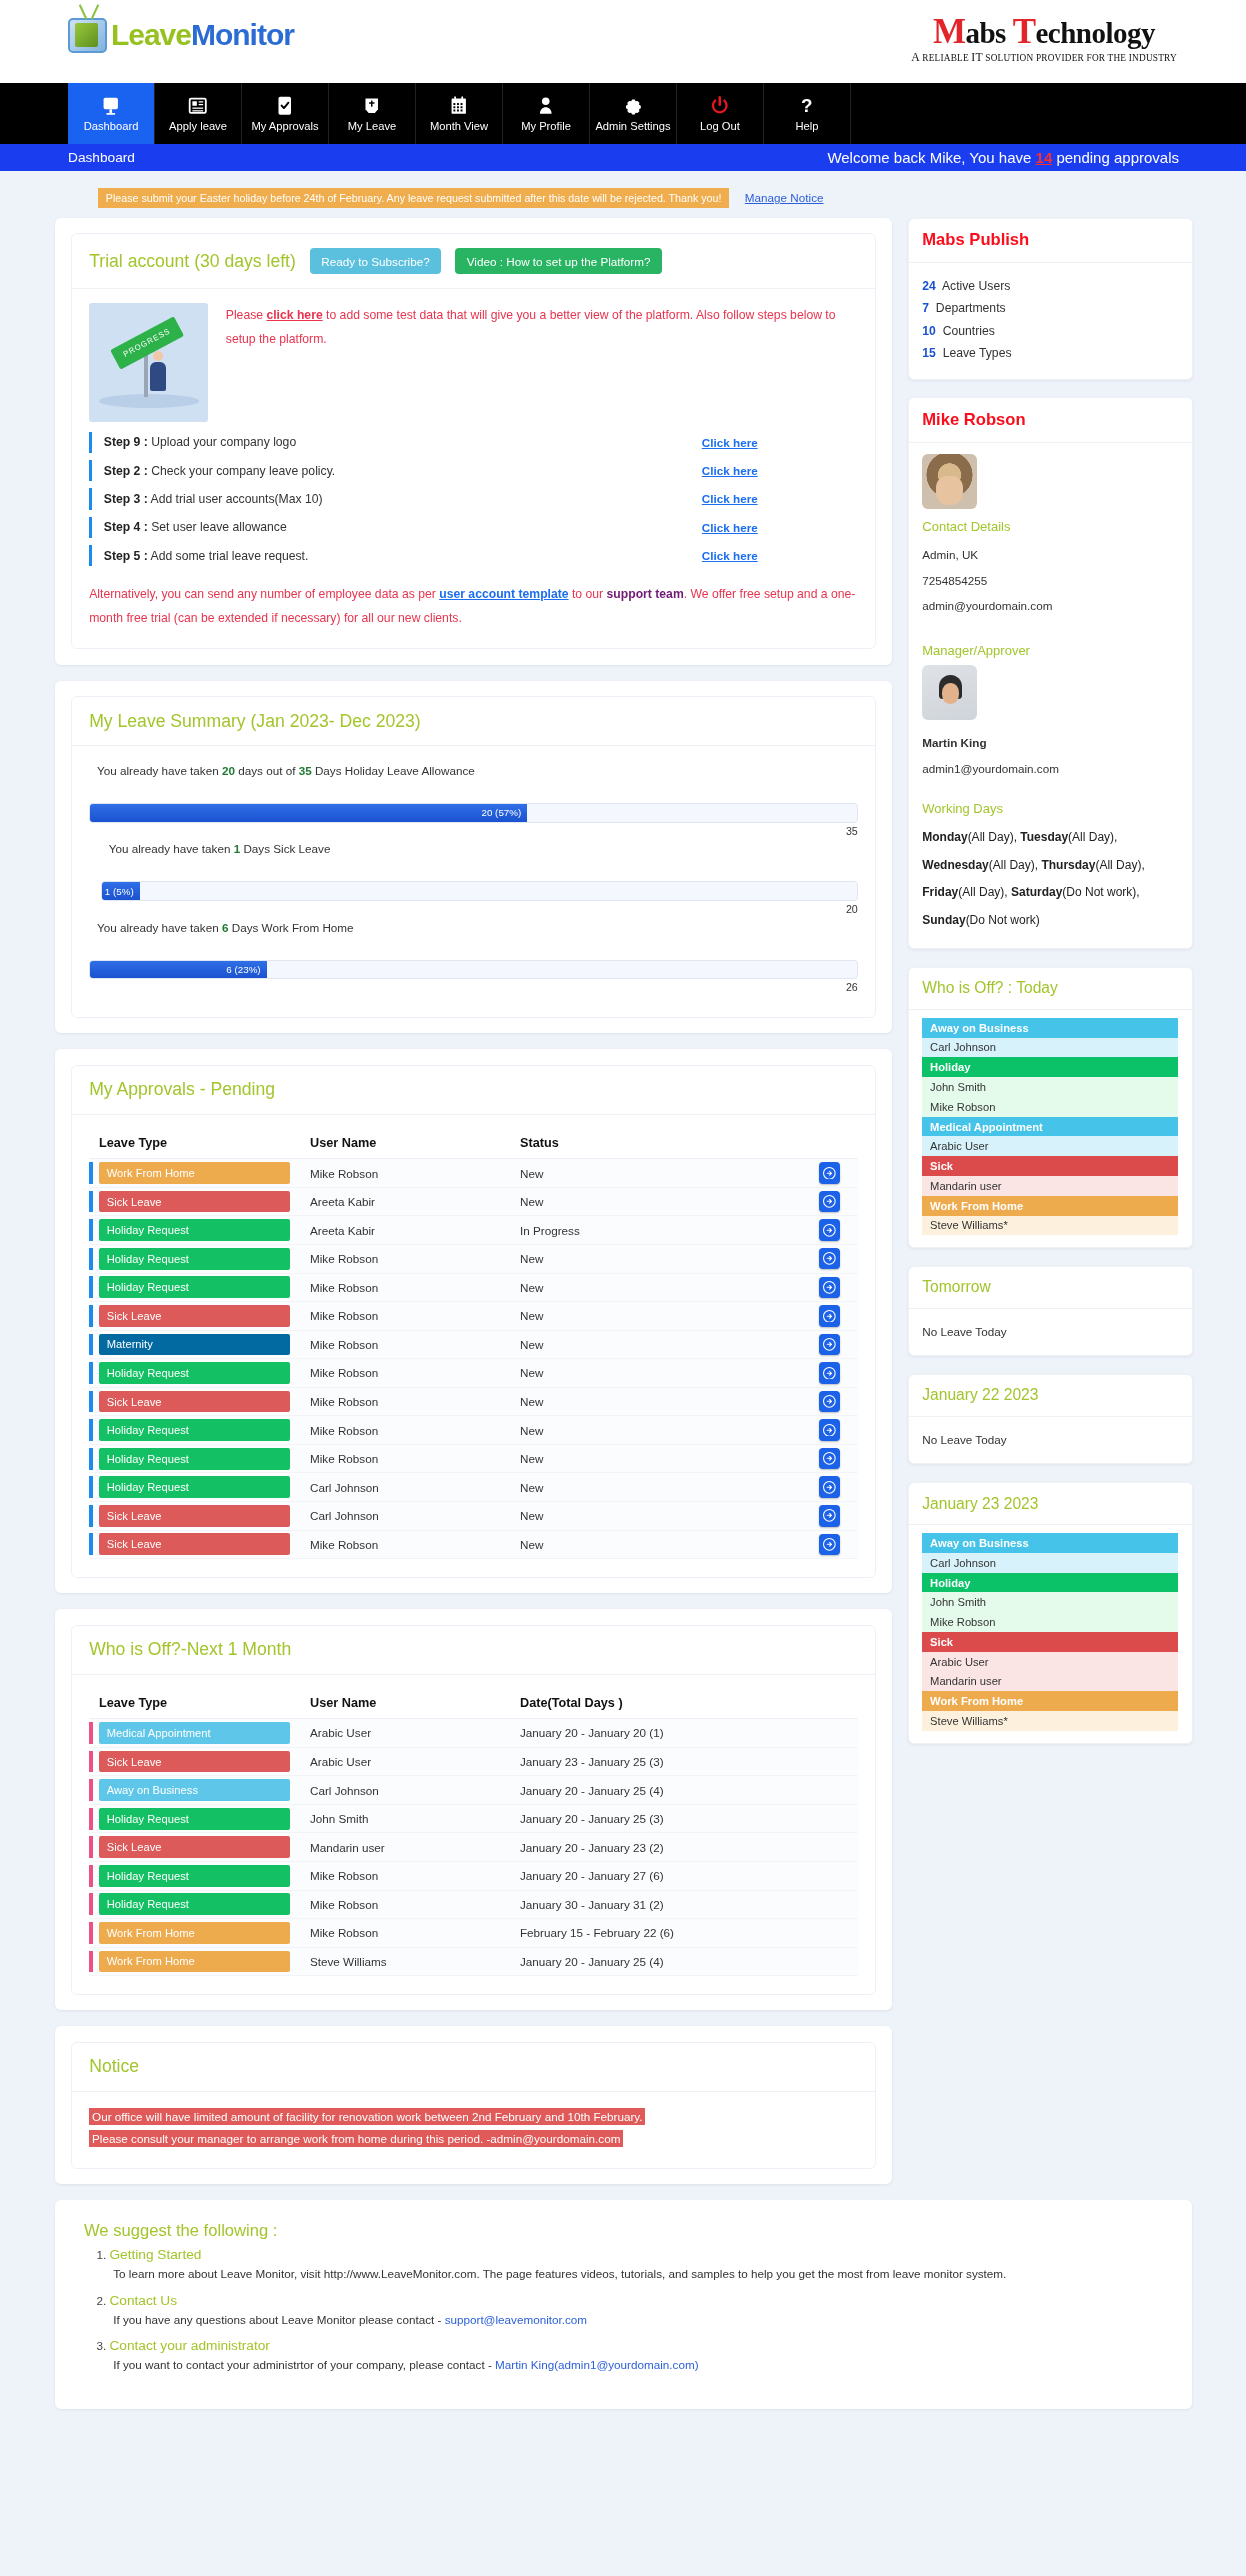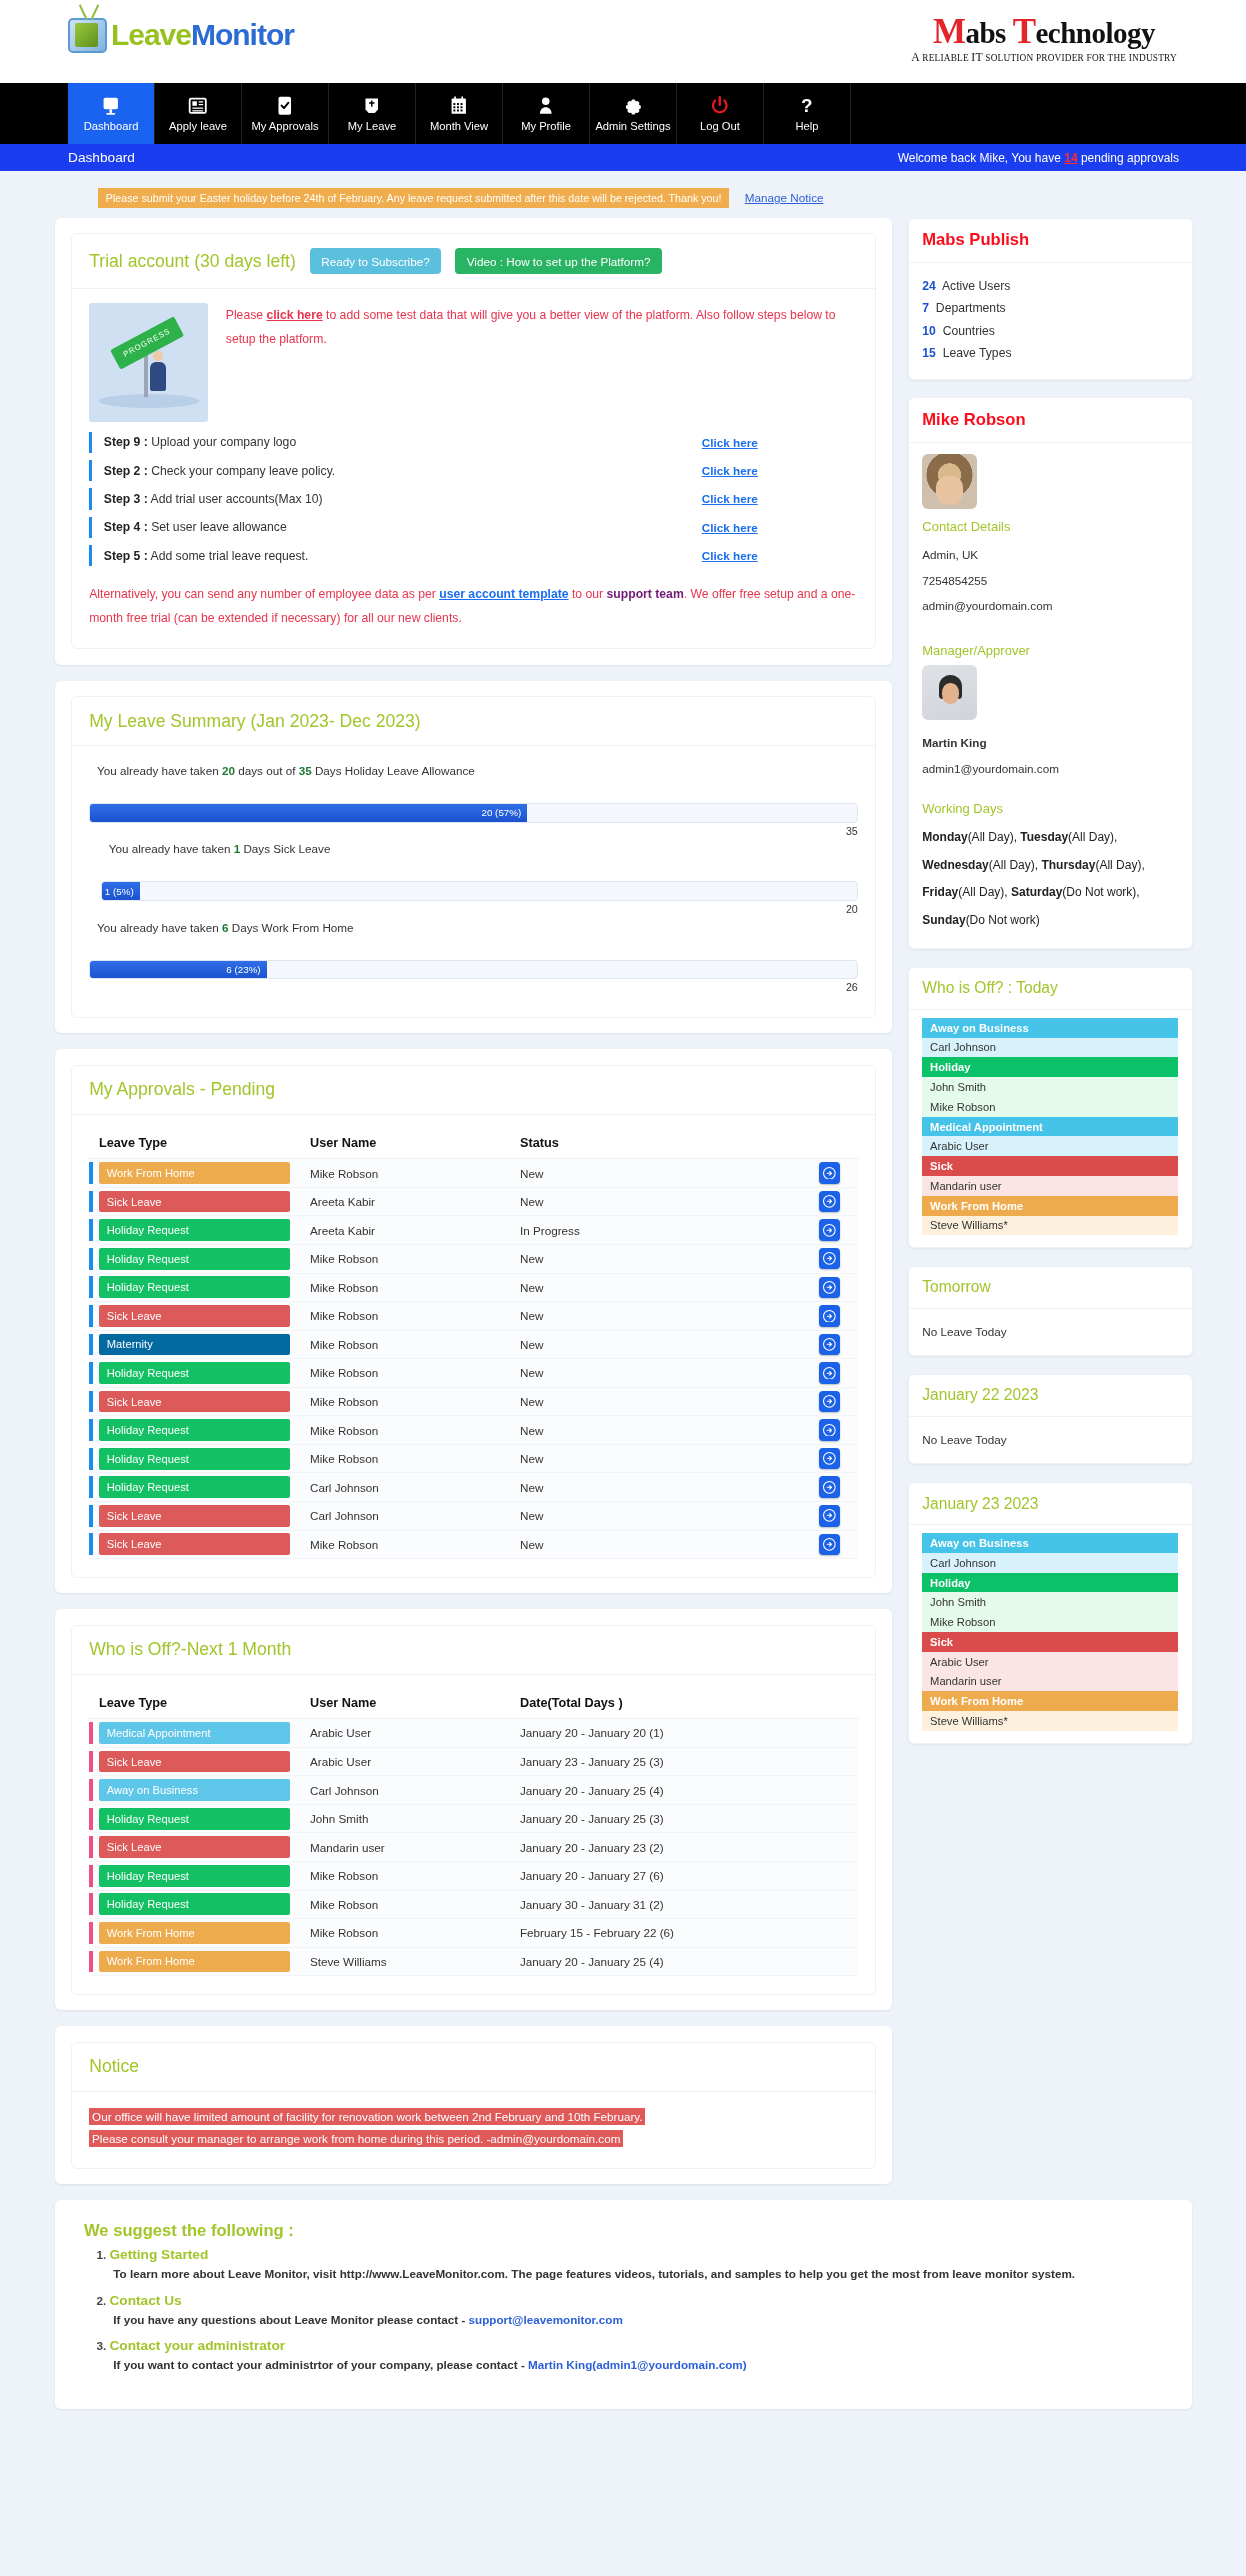--- a/index.html
+++ b/index.html
@@ -77,21 +77,21 @@
   .nav-lbl { font-size:11.2px; white-space:nowrap; }
 
   
   .titlebar {
     background:#1b3df0; color:#fff; height:27px;
     display:flex; align-items:center; padding:0 68px;
     font-size:12.7px; position:relative;
   }
   .titlebar .ptitle { font-size:13.7px; }
   .titlebar .welcome {
-    position:absolute; right:68px; font-size:12px;
+    position:absolute; right:68px; font-size:15px;
   }
   .titlebar .pend-count {
     color:#ff2d2d; font-weight:700; text-decoration:underline;
   }
 
   
   .noticebar {
     display:flex; align-items:center; gap:15.6px;
     padding: 17px 0 0 98px;
   }
@@ -972,21 +972,21 @@
           <div class="off-tag" style="background: rgb(238, 171, 78);">Work From Home</div>
           <div class="off-name" style="background: rgb(253, 241, 222);">Steve Williams*</div>
         </div>
     </div>
 
   </div>
 </div>
 
 <div style="padding:0 55px 29px 55px;">
   <div class="panel">
-    <div style="padding:21.5px 29px 25.4px 29px;font-weight:bold;">
+    <div style="padding:21.5px 29px 25.4px 29px;">
       <div class="suggest-title">We suggest the following :</div>
       <ol class="sug-list" id="sug-list">
           <li>
             <div class="sug-head">Getting Started</div>
             <div class="sug-body">To learn more about Leave Monitor, visit http://www.LeaveMonitor.com. The page features videos, tutorials, and samples to help you get the most from leave monitor system.</div>
           </li>
           <li>
             <div class="sug-head">Contact Us</div>
             <div class="sug-body"><span>If you have any questions about Leave Monitor please contact - </span><span class="lnk">support@leavemonitor.com</span></div>
           </li>

